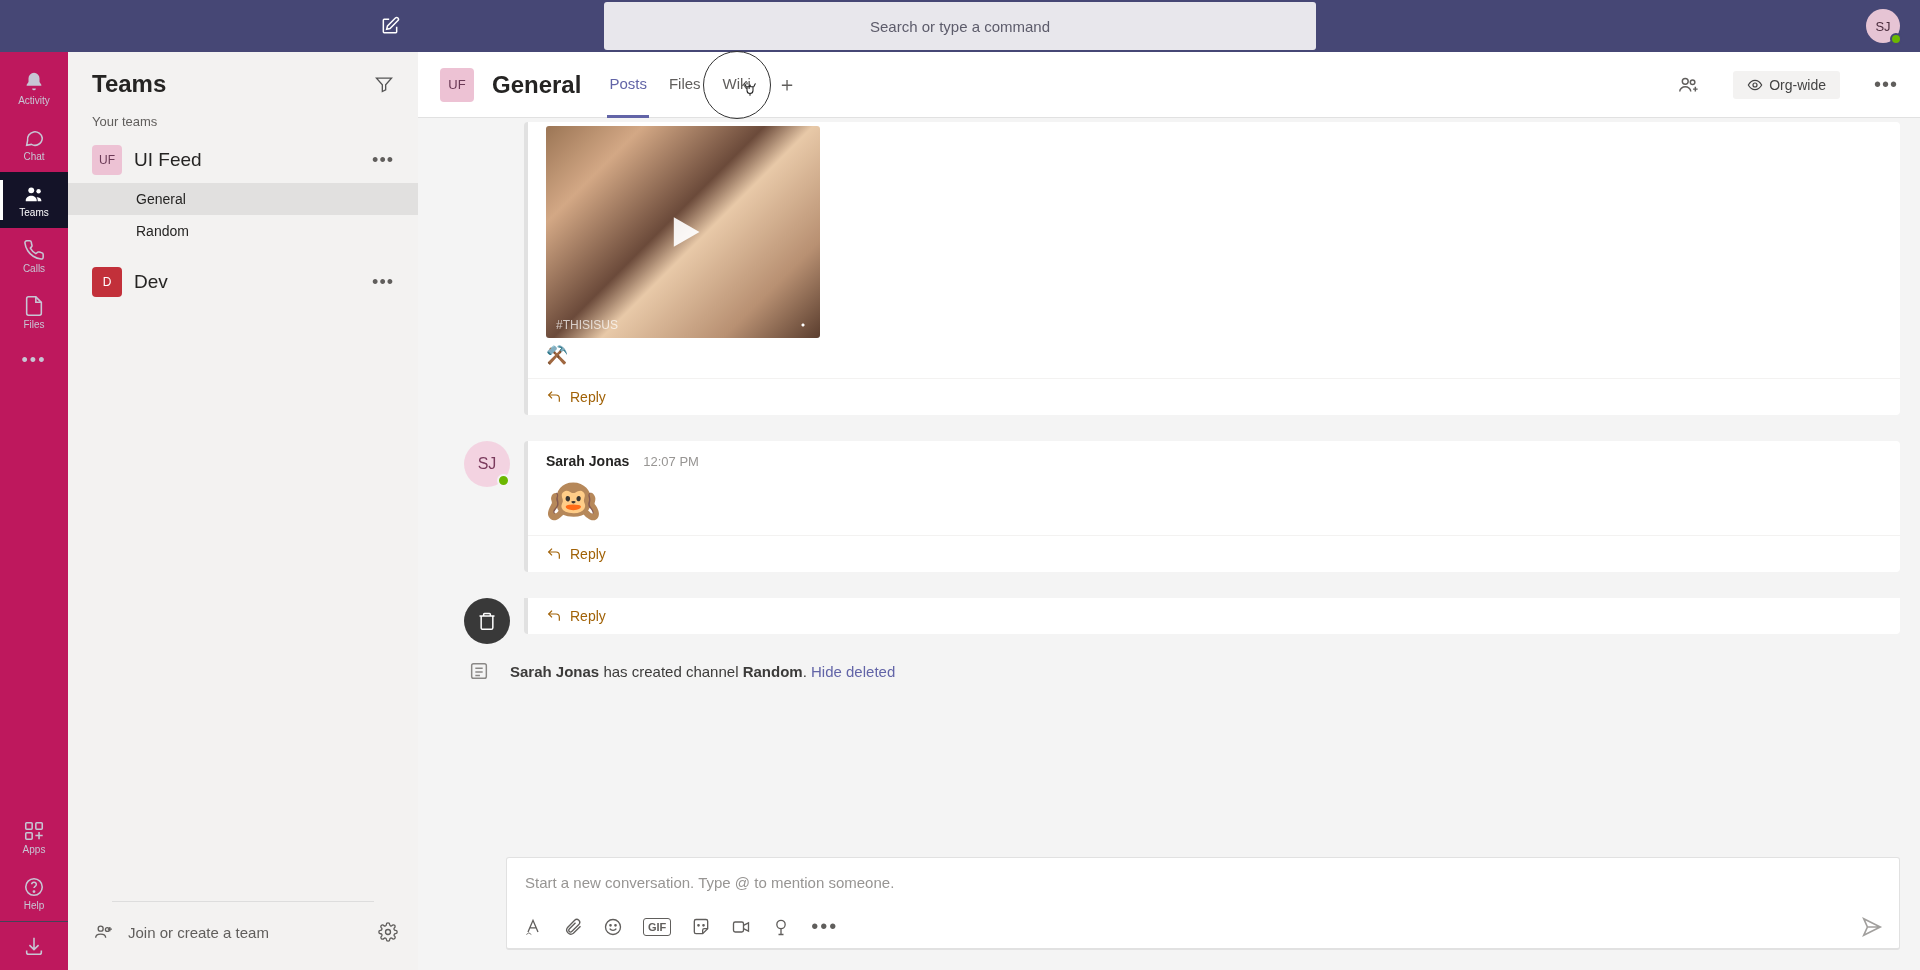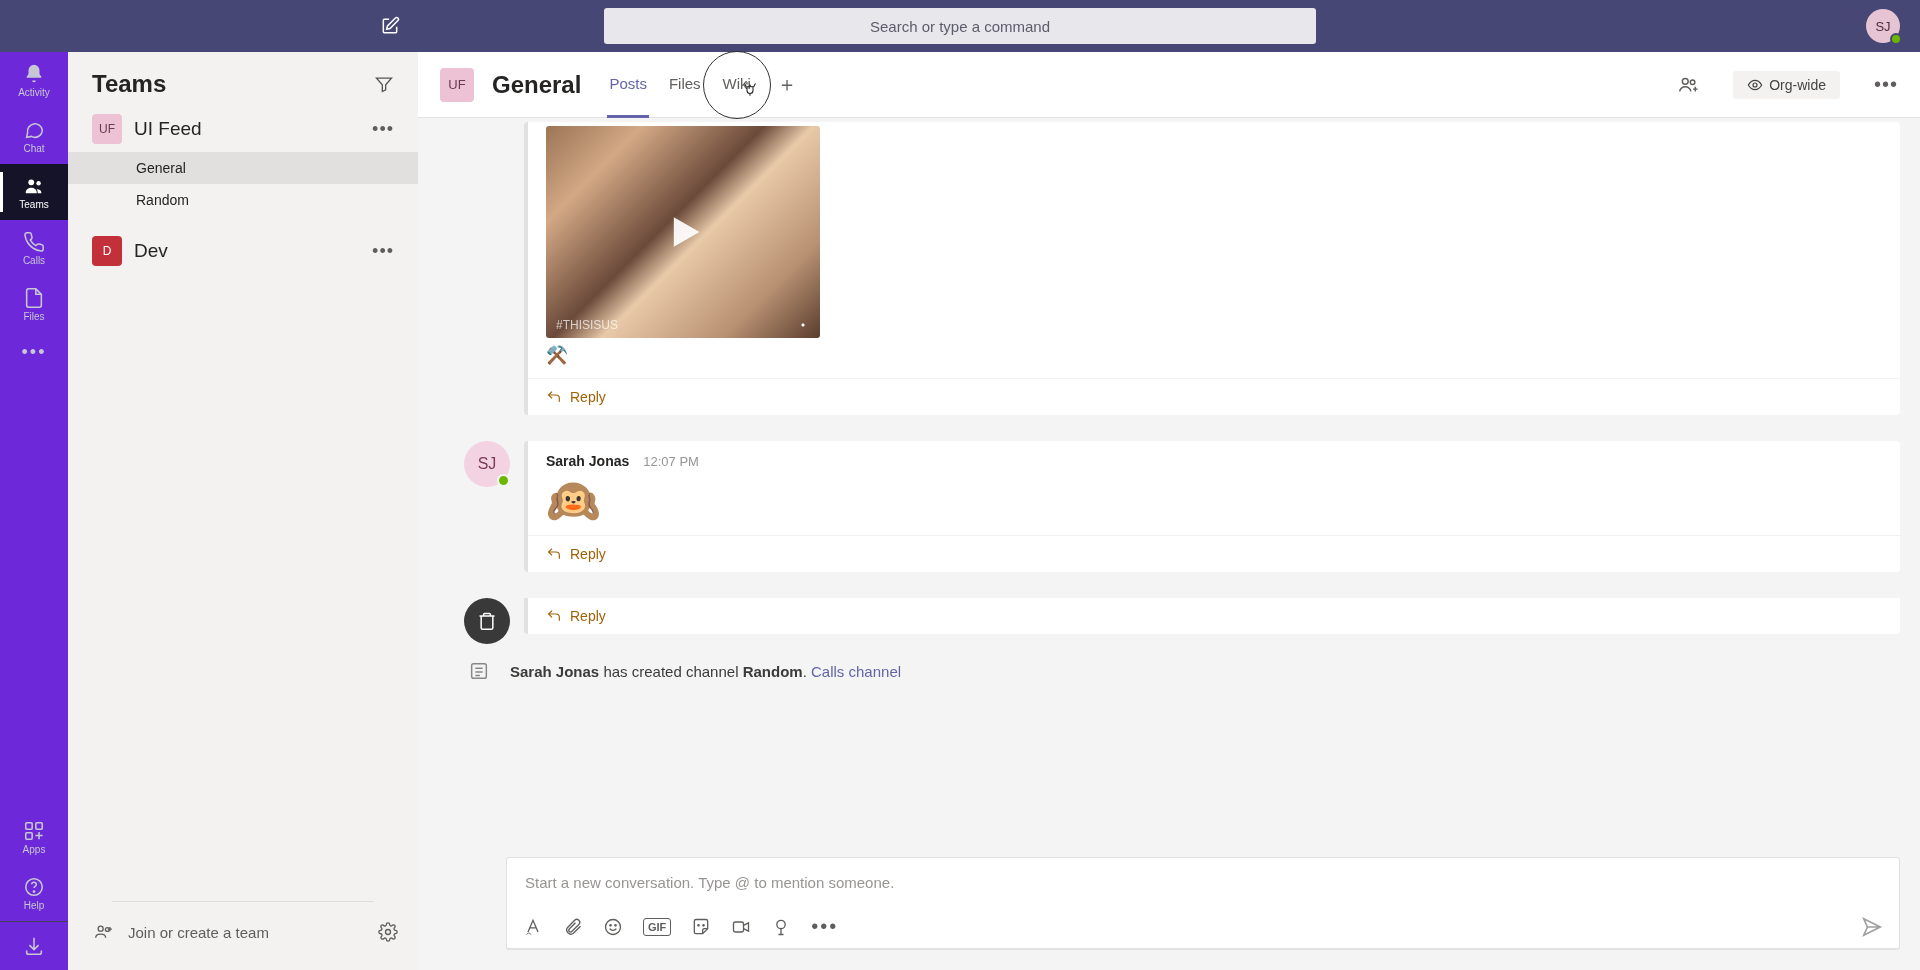--- a/index.html
+++ b/index.html
@@ -1,26 +1,26 @@
 <!DOCTYPE html>
 <html><head>
 <meta charset="utf-8">
 <style>
 * { margin: 0; padding: 0; box-sizing: border-box; font-family: "Segoe UI", -apple-system, sans-serif; }
 body { width: 1920px; height: 970px; overflow: hidden; background: #fff; }
 
 
 .topbar { height: 52px; background: #464775; display: flex; align-items: center; padding: 0 20px; position: relative; }
 .compose-btn { position: absolute; left: 380px; color: #fff; cursor: pointer; }
-.search { width: 712px; height: 36px; background: #e8e7ec; border-radius: 3px; margin: 0 auto; display:flex; align-items:center; justify-content:center; color:#5d5c6b; font-size:15px; }
+.search { width: 712px; height: 48px; background: #e8e7ec; border-radius: 3px; margin: 0 auto; display:flex; align-items:center; justify-content:center; color:#5d5c6b; font-size:15px; }
 .avatar-top { position:absolute; right: 20px; width: 34px; height: 34px; border-radius: 50%; background: #e6c4d4; display:flex; align-items:center; justify-content:center; font-size:13px; color:#4a2c3d; font-weight:500; }
 .presence { position:absolute; bottom:-2px; right:-2px; width:12px; height:12px; background:#6bb700; border:2px solid #464775; border-radius:50%; }
 
 
-.rail { position:absolute; left:0; top:52px; width:68px; height:calc(100% - 52px); background:#6d28d9; display:flex; flex-direction:column; align-items:center; padding-top:0; }
+.rail { position:absolute; left:0; top:52px; width:68px; height:calc(100% - 52px); background:#be185d; display:flex; flex-direction:column; align-items:center; padding-top:8px; }
 .rail-item { width:68px; height:56px; display:flex; flex-direction:column; align-items:center; justify-content:center; color:#c7c6d4; font-size:10px; gap:2px; cursor:pointer; position:relative; }
 .rail-item.active { background:#141328; color:#fff; }
 .rail-item.active::before { content:""; position:absolute; left:0; top:8px; bottom:8px; width:3px; background:#fff; }
 .rail-icon { font-size:22px; }
 .rail-spacer { flex:1; }
 .rail-bottom { border-top:1px solid #444258; width:100%; display:flex; flex-direction:column; align-items:center; }
 
 
 .sidebar { position:absolute; left:68px; top:52px; width:350px; height:calc(100% - 52px); background:#f3f2f1; display:flex; flex-direction:column; }
 .side-head { display:flex; align-items:center; justify-content:space-between; padding:18px 24px 8px; }
@@ -185,20 +185,21 @@
 
 <div class="sidebar">
   <div class="side-head">
     <span class="side-title">Teams</span>
     <span class="filter-icon">
       <svg width="20" height="20" viewBox="0 0 24 24" fill="none" stroke="currentColor" stroke-width="1.6">
           <path d="M3 5h18l-7 8v6l-4 2v-8L3 5z"></path>
         </svg>
     </span>
   </div>
+  <div class="side-sub">Your teams</div>
 
   <div class="team-row">
     <span class="team-badge badge-uf">UF</span>
     <span class="team-name">UI Feed</span>
     <span class="team-more">•••</span>
   </div>
   <div class="channel-row active">General</div>
   <div class="channel-row">Random</div>
 
   <div class="team-row" style="margin-top:12px;">
@@ -336,21 +337,21 @@
     </div>
 
     <div class="system-row">
       <span class="system-icon">
         <svg width="22" height="22" viewBox="0 0 24 24" fill="none" stroke="currentColor" stroke-width="1.6">
             <rect x="4" y="4" width="16" height="16" rx="2"></rect>
             <path d="M8 9h8M8 13h8M8 17h5"></path>
           </svg>
       </span>
       <span>
-        <span class="bold">Sarah Jonas</span><span> has created channel </span><span class="bold">Random</span><span>. </span><span class="hide-link">Calls channel</span>
+        <span class="bold">Sarah Jonas</span><span> has created channel </span><span class="bold">Random</span><span>. </span><span class="hide-link">Hide deleted</span>
       </span>
     </div>
 
   </div>
 
   <div class="compose-wrap">
     <div class="compose-box">
       <div class="compose-input">Start a new conversation. Type @ to mention someone.</div>
       <div class="compose-tools">
         <span class="tool">

